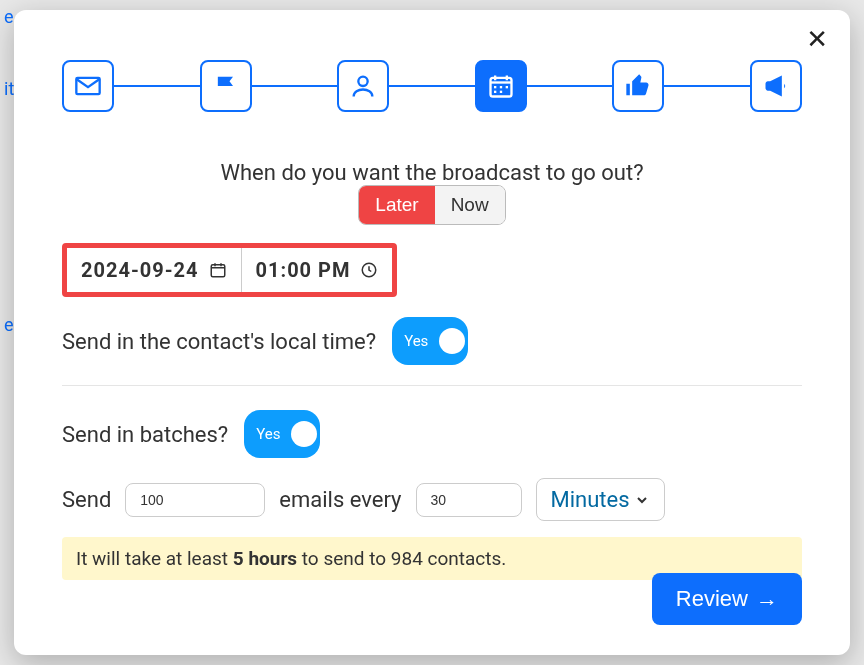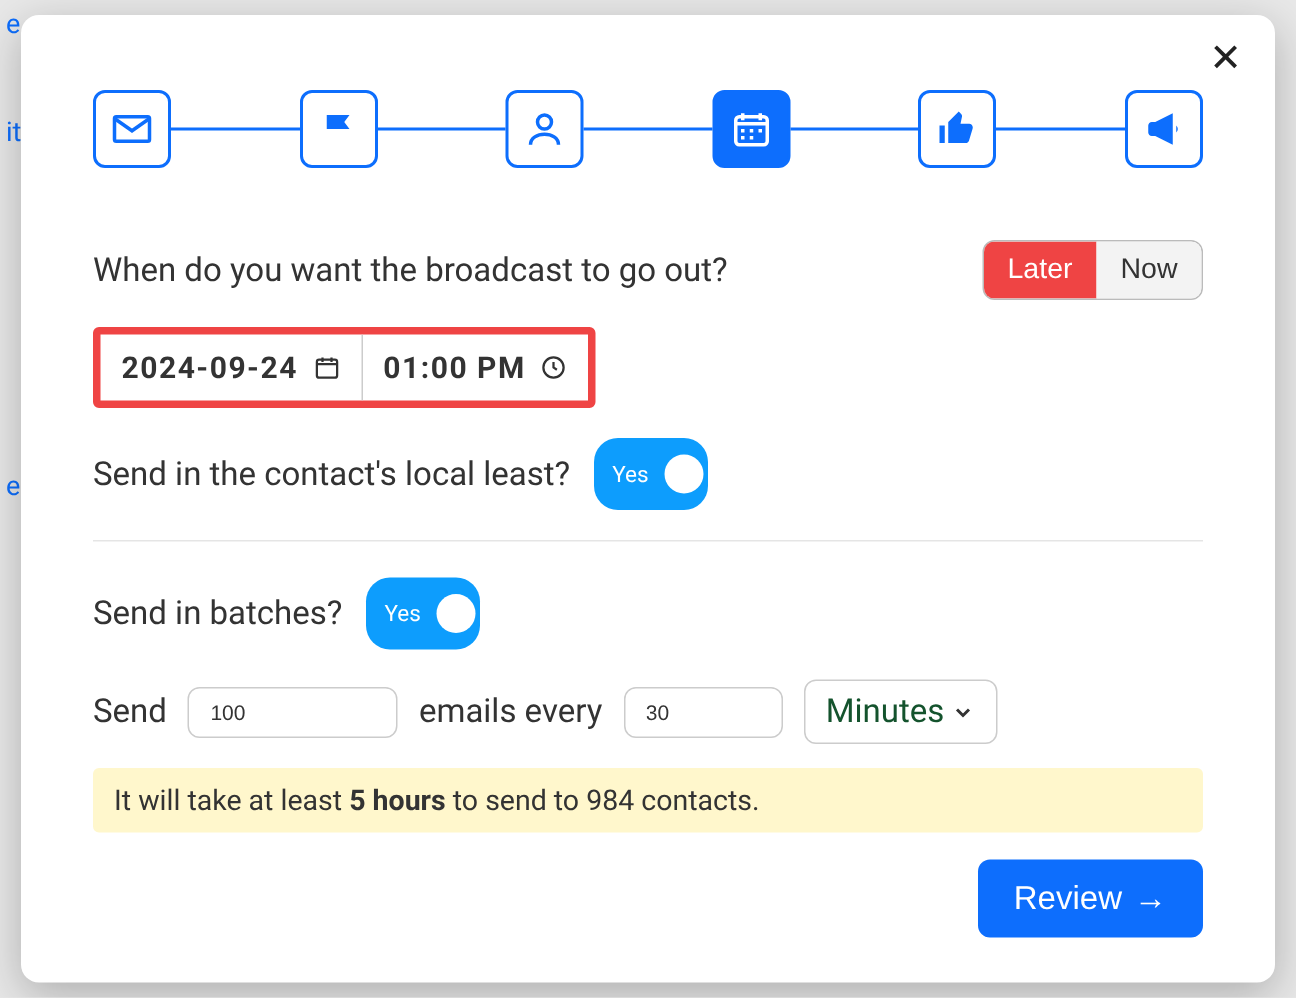--- a/index.html
+++ b/index.html
@@ -68,20 +68,21 @@
     .connector {
       flex: 1;
       height: 2px;
       background: #0d6efd;
     }
     .section-row {
       display: flex;
       align-items: center;
       justify-content: space-between;
       margin-bottom: 18px;
+      flex-direction: column;
     }
     .prompt {
       font-size: 22px;
       color: #333;
     }
     .seg-toggle {
       display: inline-flex;
       border: 1px solid #bbb;
       border-radius: 8px;
       overflow: hidden;
@@ -177,21 +178,21 @@
     .num-input.small { width: 106px; }
     .select-box {
       padding: 8px 14px;
       font-size: 22px;
       border: 1px solid #ccc;
       border-radius: 8px;
       display: inline-flex;
       align-items: center;
       gap: 4px;
       cursor: pointer;
-      color: #14532d;
+      color: #0369a1;
     }
     .notice {
       background: #fff7cc;
       padding: 10px 14px;
       border-radius: 4px;
       font-size: 19px;
       color: #333;
     }
     .notice b { font-weight: 700; }
     .footer {
@@ -293,21 +294,21 @@
     <div class="dt-input">
       <span>01:00 PM</span>
       <svg class="dt-icon" viewBox="0 0 24 24" fill="none" stroke="#333" stroke-width="2">
           <circle cx="12" cy="12" r="9"></circle>
           <path d="M12 7v5l3 2"></path>
         </svg>
     </div>
   </div>
 
   <div class="row-inline">
-    <span class="label-txt">Send in the contact's local least?</span>
+    <span class="label-txt">Send in the contact's local time?</span>
     <div class="switch">
       <span class="sw-label">Yes</span>
       <div class="knob"></div>
     </div>
   </div>
 
   <div class="divider"></div>
 
   <div class="row-inline">
     <span class="label-txt">Send in batches?</span>

